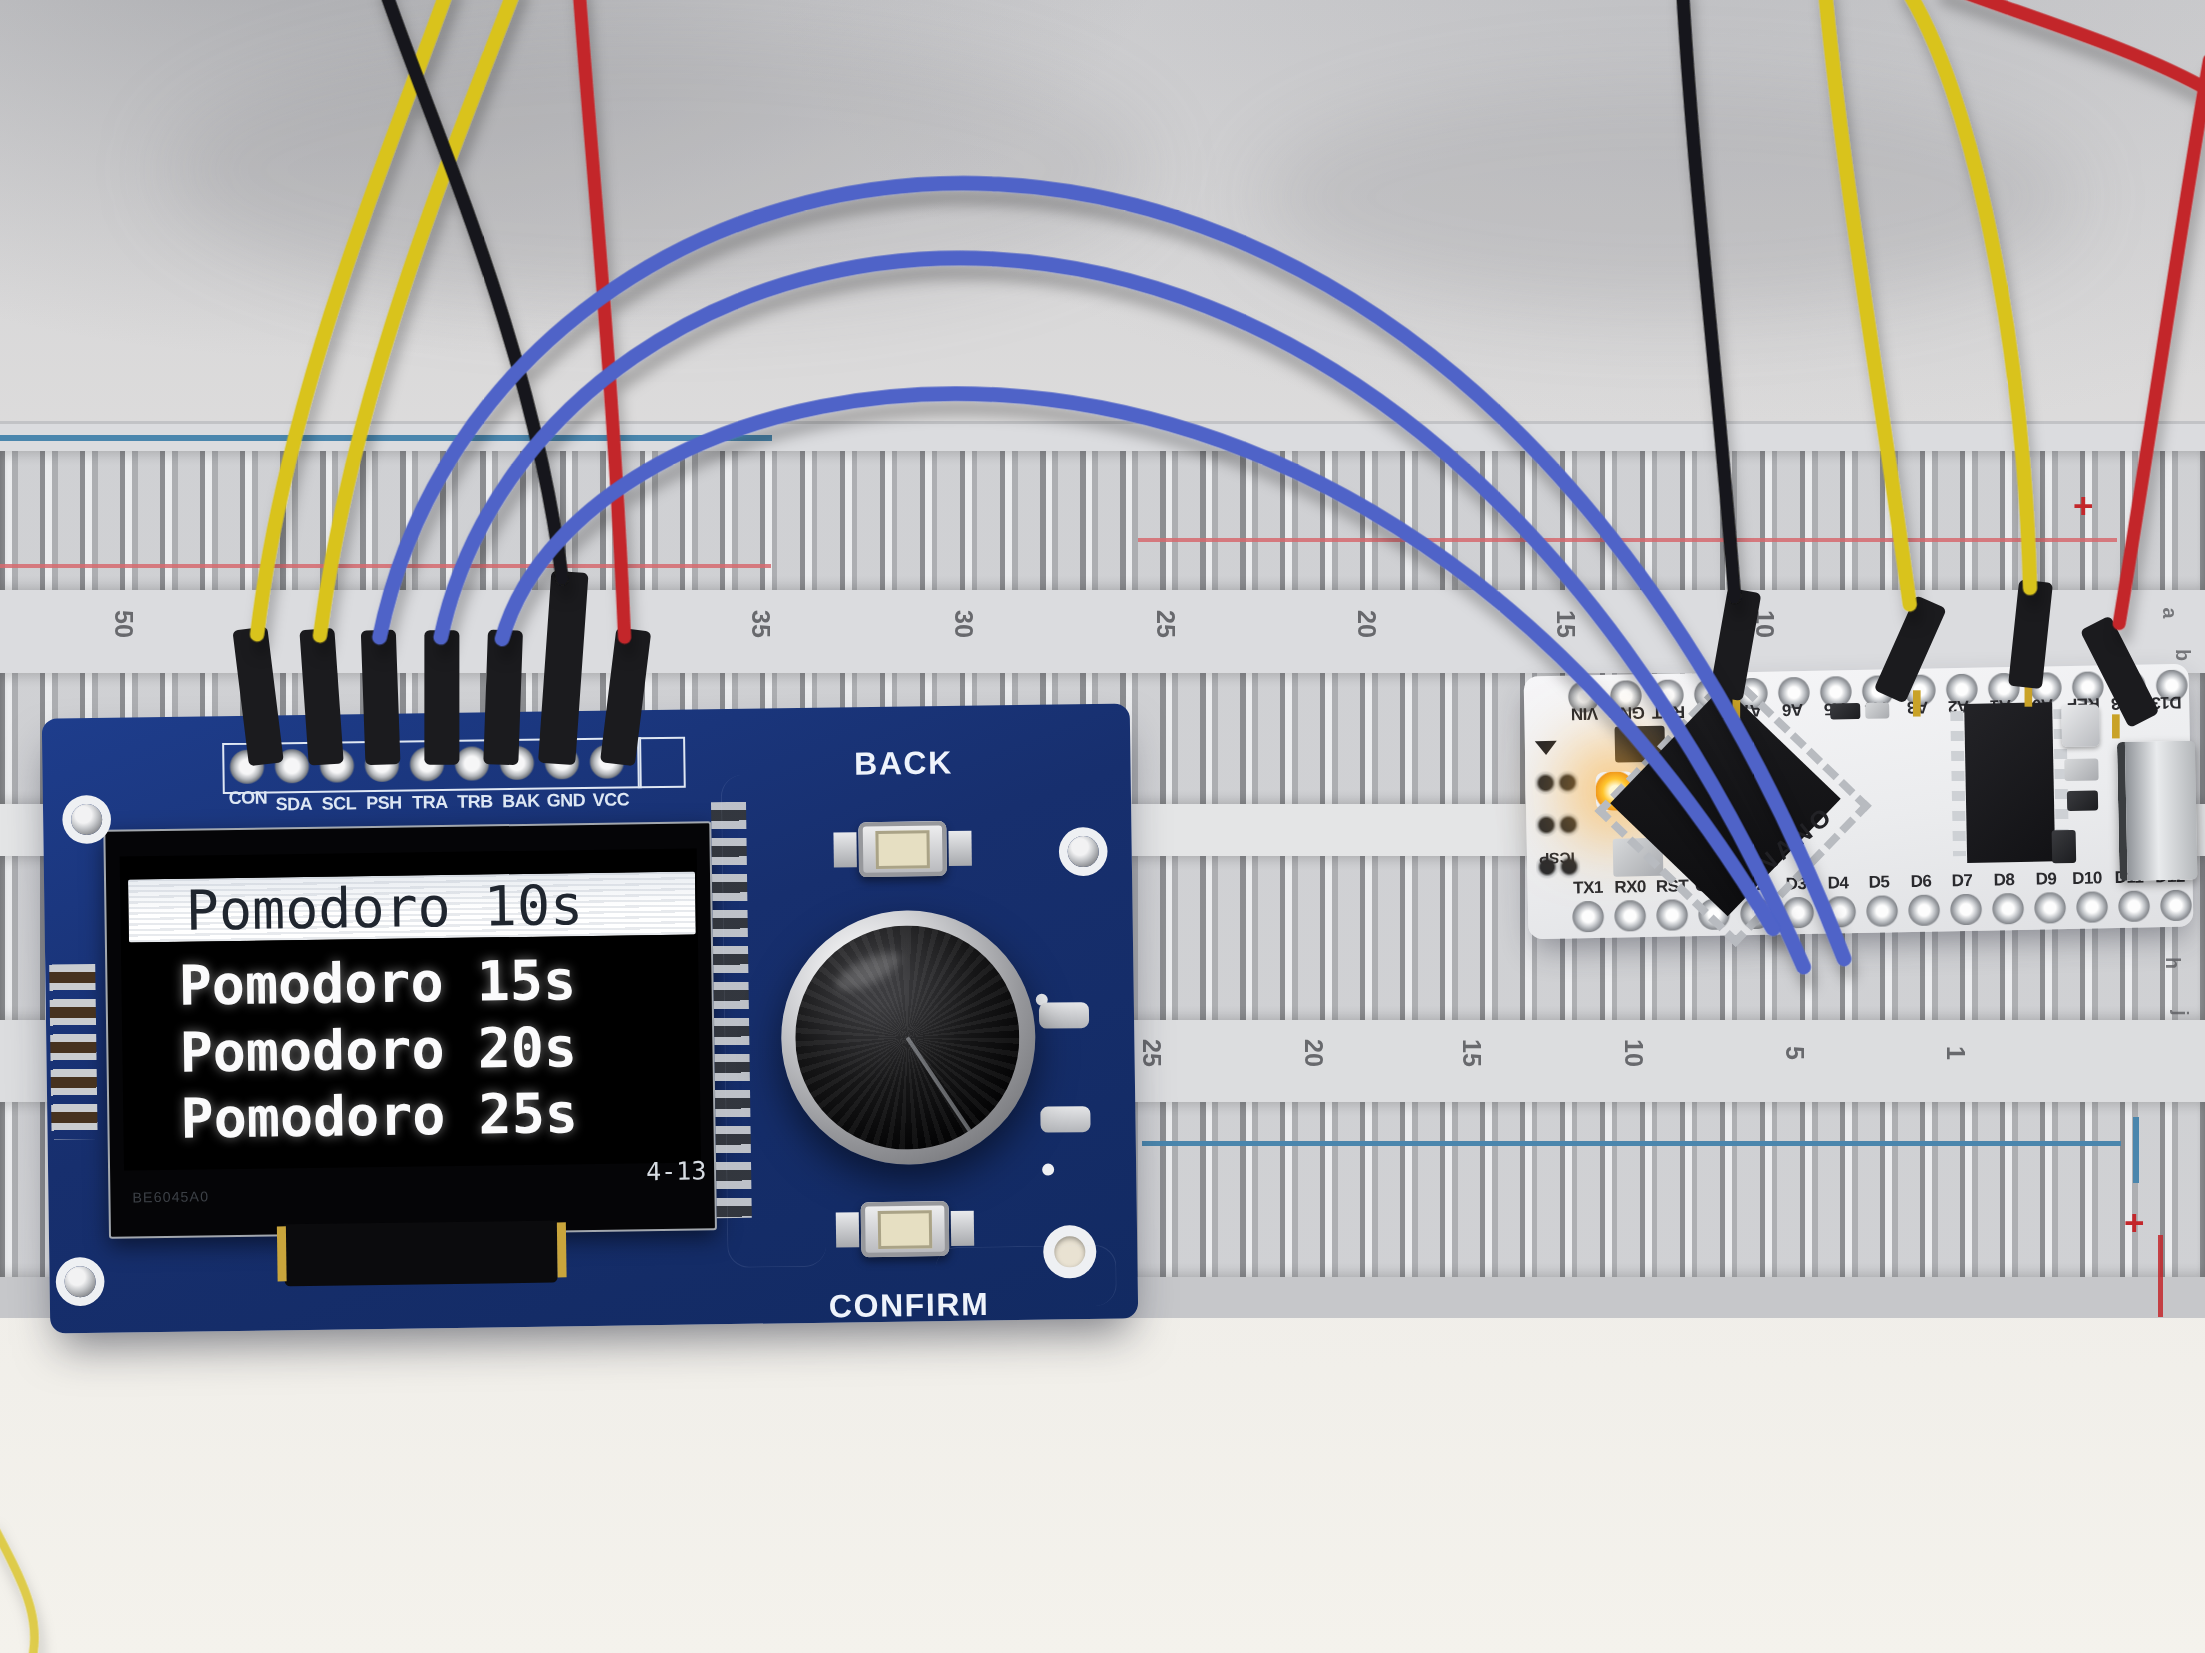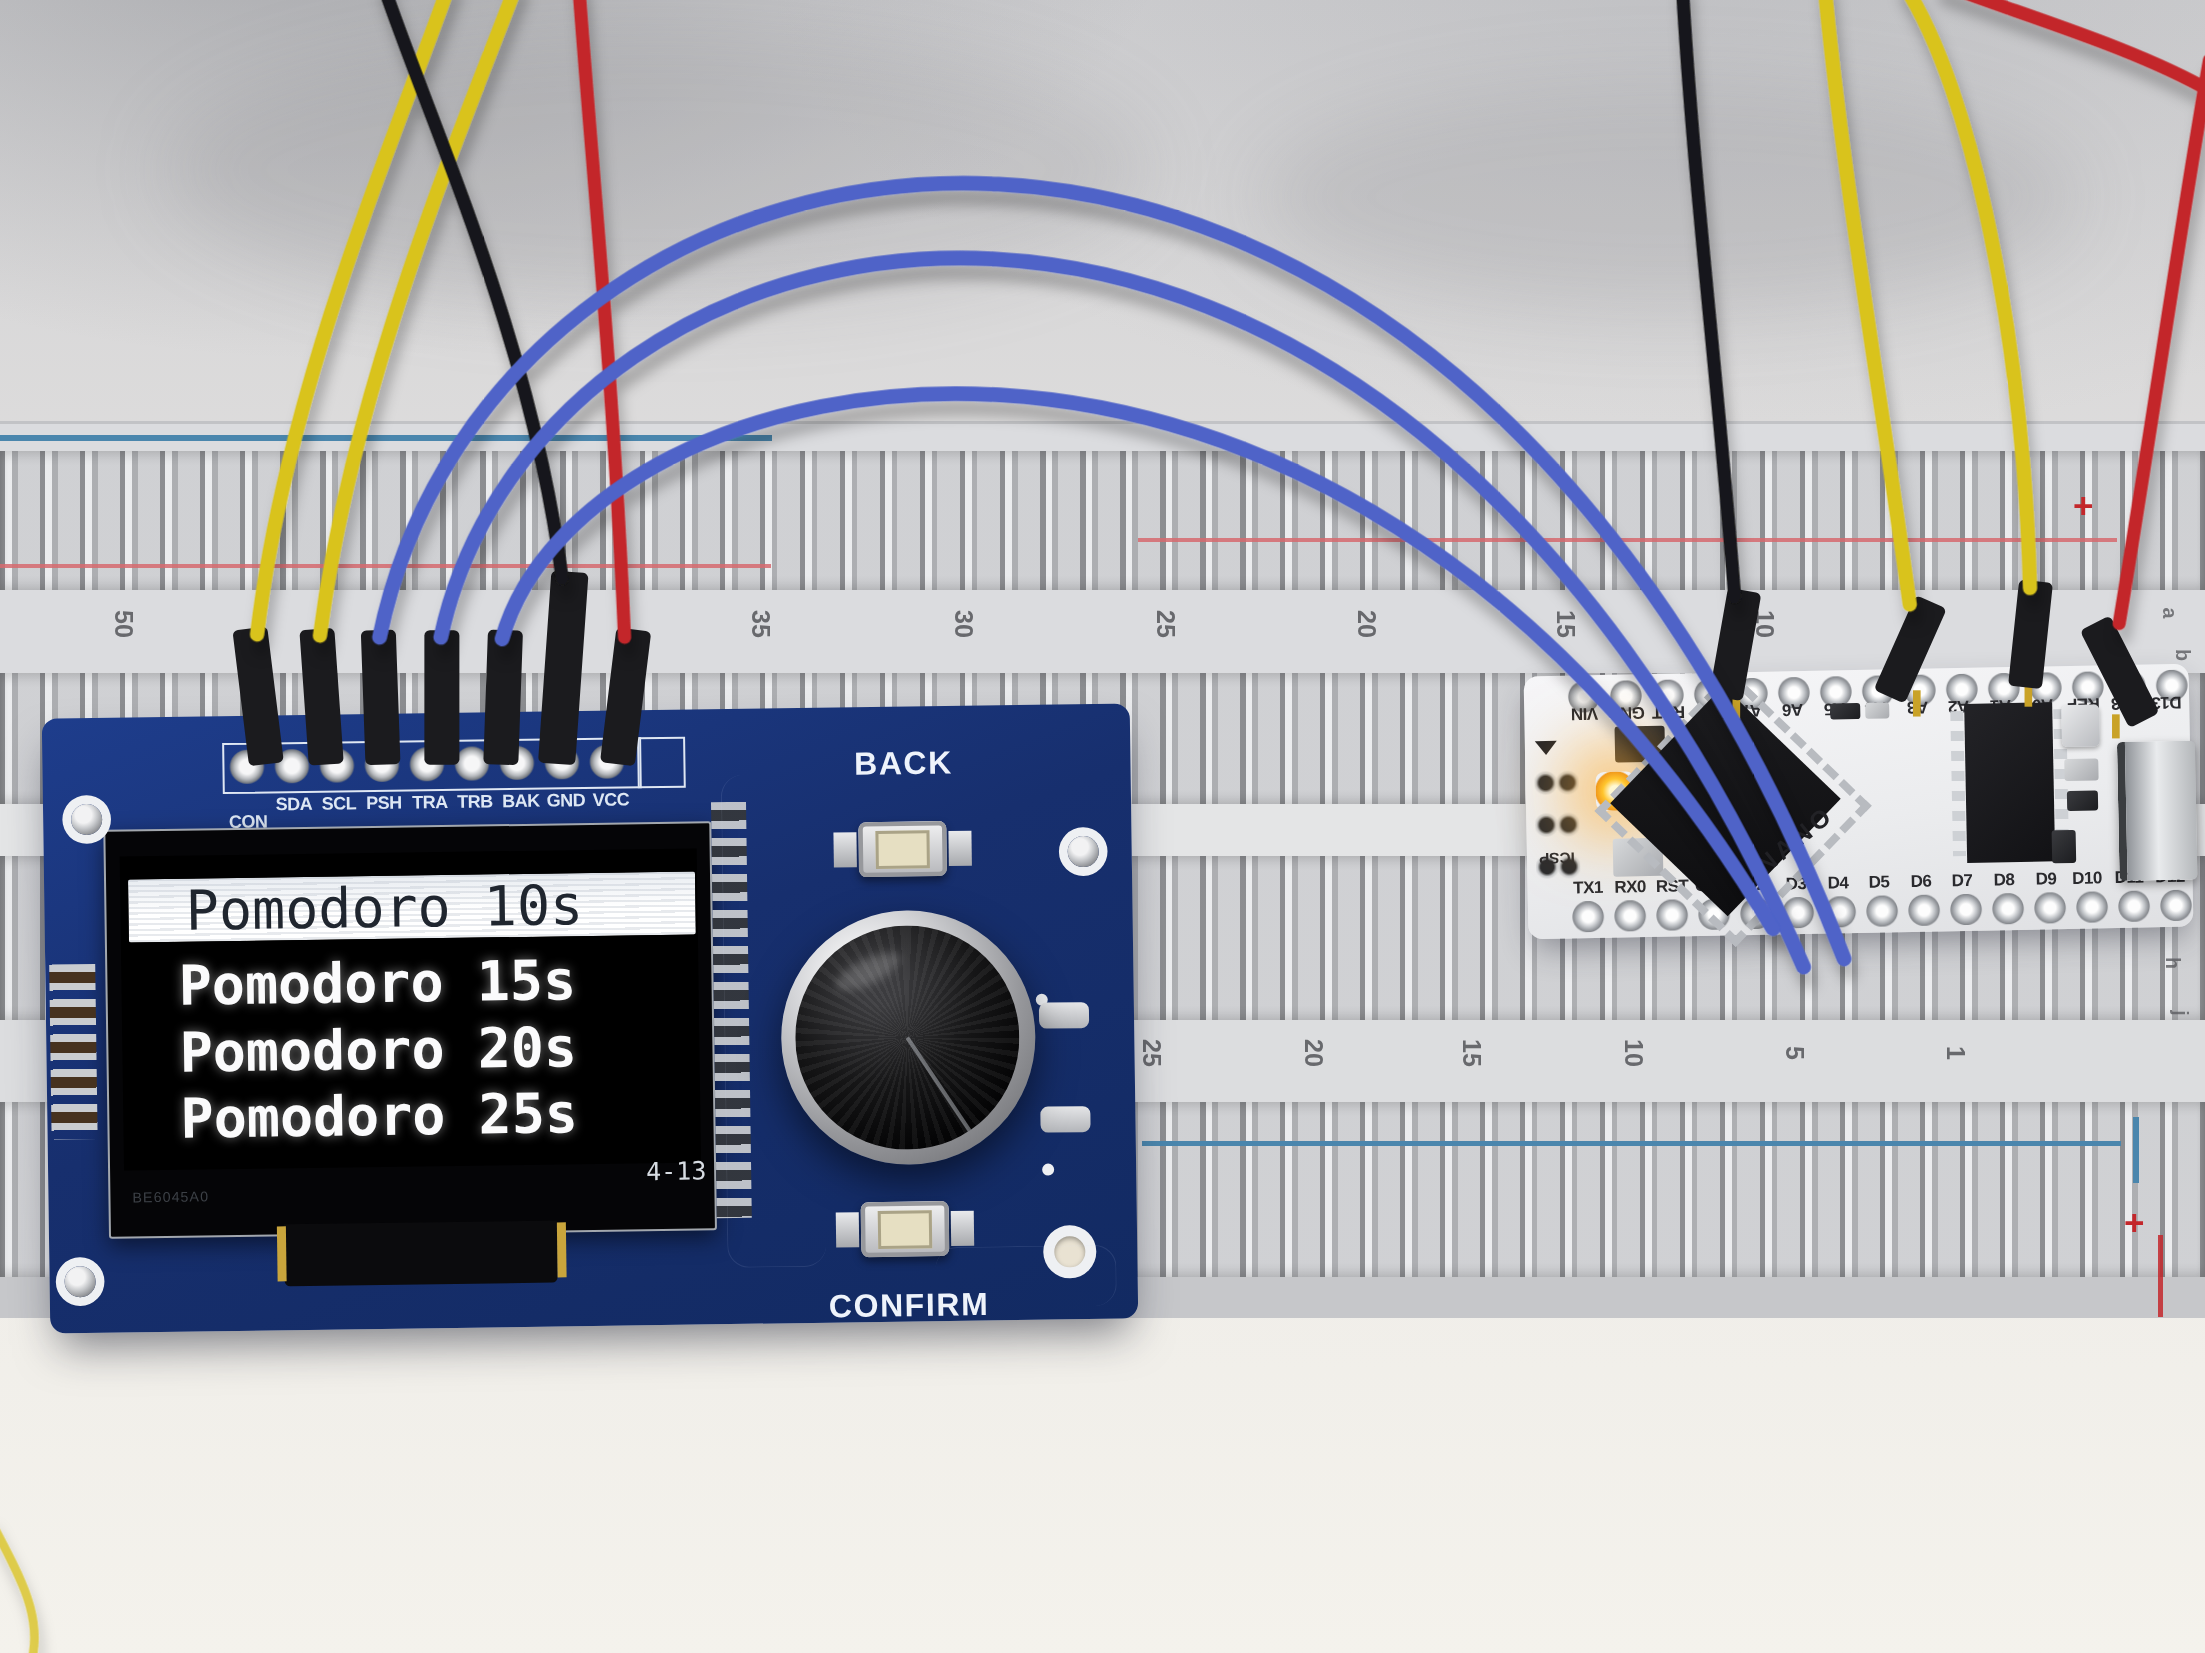--- a/index.html
+++ b/index.html
@@ -153,21 +153,21 @@
   <span class="bb-letter" style="left:2169px;top:613px;transform:translate(-50%,-50%) rotate(90deg);">a</span>
   <span class="bb-letter" style="left:2182px;top:655px;transform:translate(-50%,-50%) rotate(90deg);">b</span>
   <span class="bb-letter" style="left:2172px;top:963px;transform:translate(-50%,-50%) rotate(90deg);">h</span>
   <span class="bb-letter" style="left:2180px;top:1013px;transform:translate(-50%,-50%) rotate(90deg);">j</span>
 
   <div class="display-board">
     <div class="silk-box" style="left:180px;top:27px;width:415px;height:47px;"></div>
     <div class="silk-box" style="left:595px;top:27px;width:44px;height:47px;"></div>
     <div class="pin-blobs" style="left:182px;top:34px;width:409px;height:34px;"></div>
 
-    <span class="hdr-lab" style="left:182px;top:96px;">CON</span>
+    <span class="hdr-lab" style="left:182px;top:72px;">CON</span>
     <span class="hdr-lab" style="left:228px;top:79px;">SDA</span>
     <span class="hdr-lab" style="left:273px;top:79px;">SCL</span>
     <span class="hdr-lab" style="left:318px;top:79px;">PSH</span>
     <span class="hdr-lab" style="left:364px;top:79px;">TRA</span>
     <span class="hdr-lab" style="left:409px;top:79px;">TRB</span>
     <span class="hdr-lab" style="left:455px;top:79px;">BAK</span>
     <span class="hdr-lab" style="left:500px;top:79px;">GND</span>
     <span class="hdr-lab" style="left:545px;top:79px;">VCC</span>
 
     <div class="oled">

